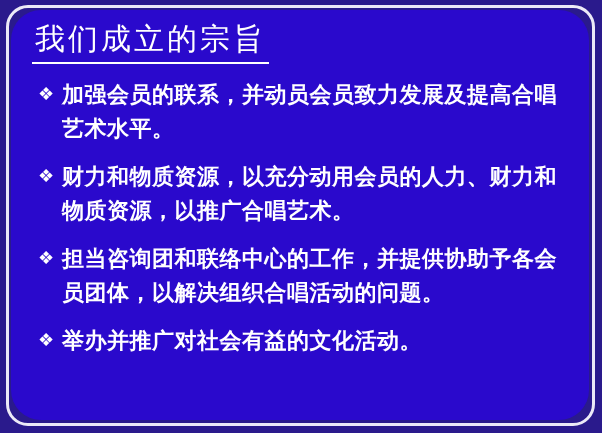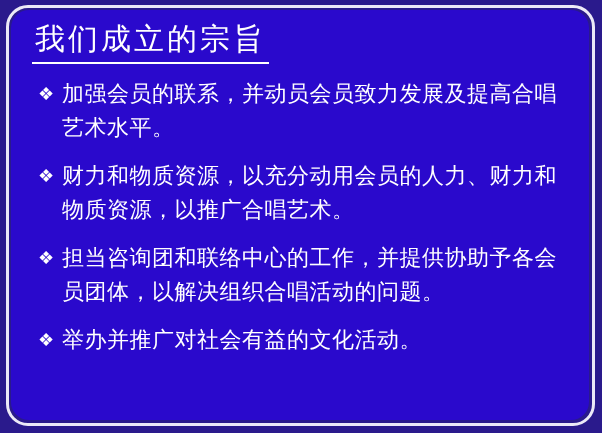--- a/index.html
+++ b/index.html
@@ -39,21 +39,21 @@
 
   
   #panel {
     position: absolute;
     left: 11px;
     top: 10px;
     width: 578px;
     height: 410px;
     box-sizing: border-box;
     background: #2a09cc;
-    border-radius: 18px;
+    border-radius: 30px;
     overflow: hidden;
   }
 
   #panel-inner {
     position: absolute;
     left: 0;
     top: 0;
     right: 0;
     bottom: 0;
     padding: 9px 12px 0 13px;
@@ -102,21 +102,21 @@
     flex: 0 0 24px;
     text-align: left;
     user-select: none;
   }
 
   .bullet-text {
     color: #ffffff;
     font-family: "DejaVu Serif", "Liberation Serif", serif;
     font-size: 22px;
     line-height: 34px;
-    font-weight: 400;
+    font-weight: 700;
     letter-spacing: 0.5px;
     text-indent: 0;
     flex: 1 1 auto;
     word-break: break-all;
   }
 </style>
 </head>
 <body>
 
 <div id="slide">

